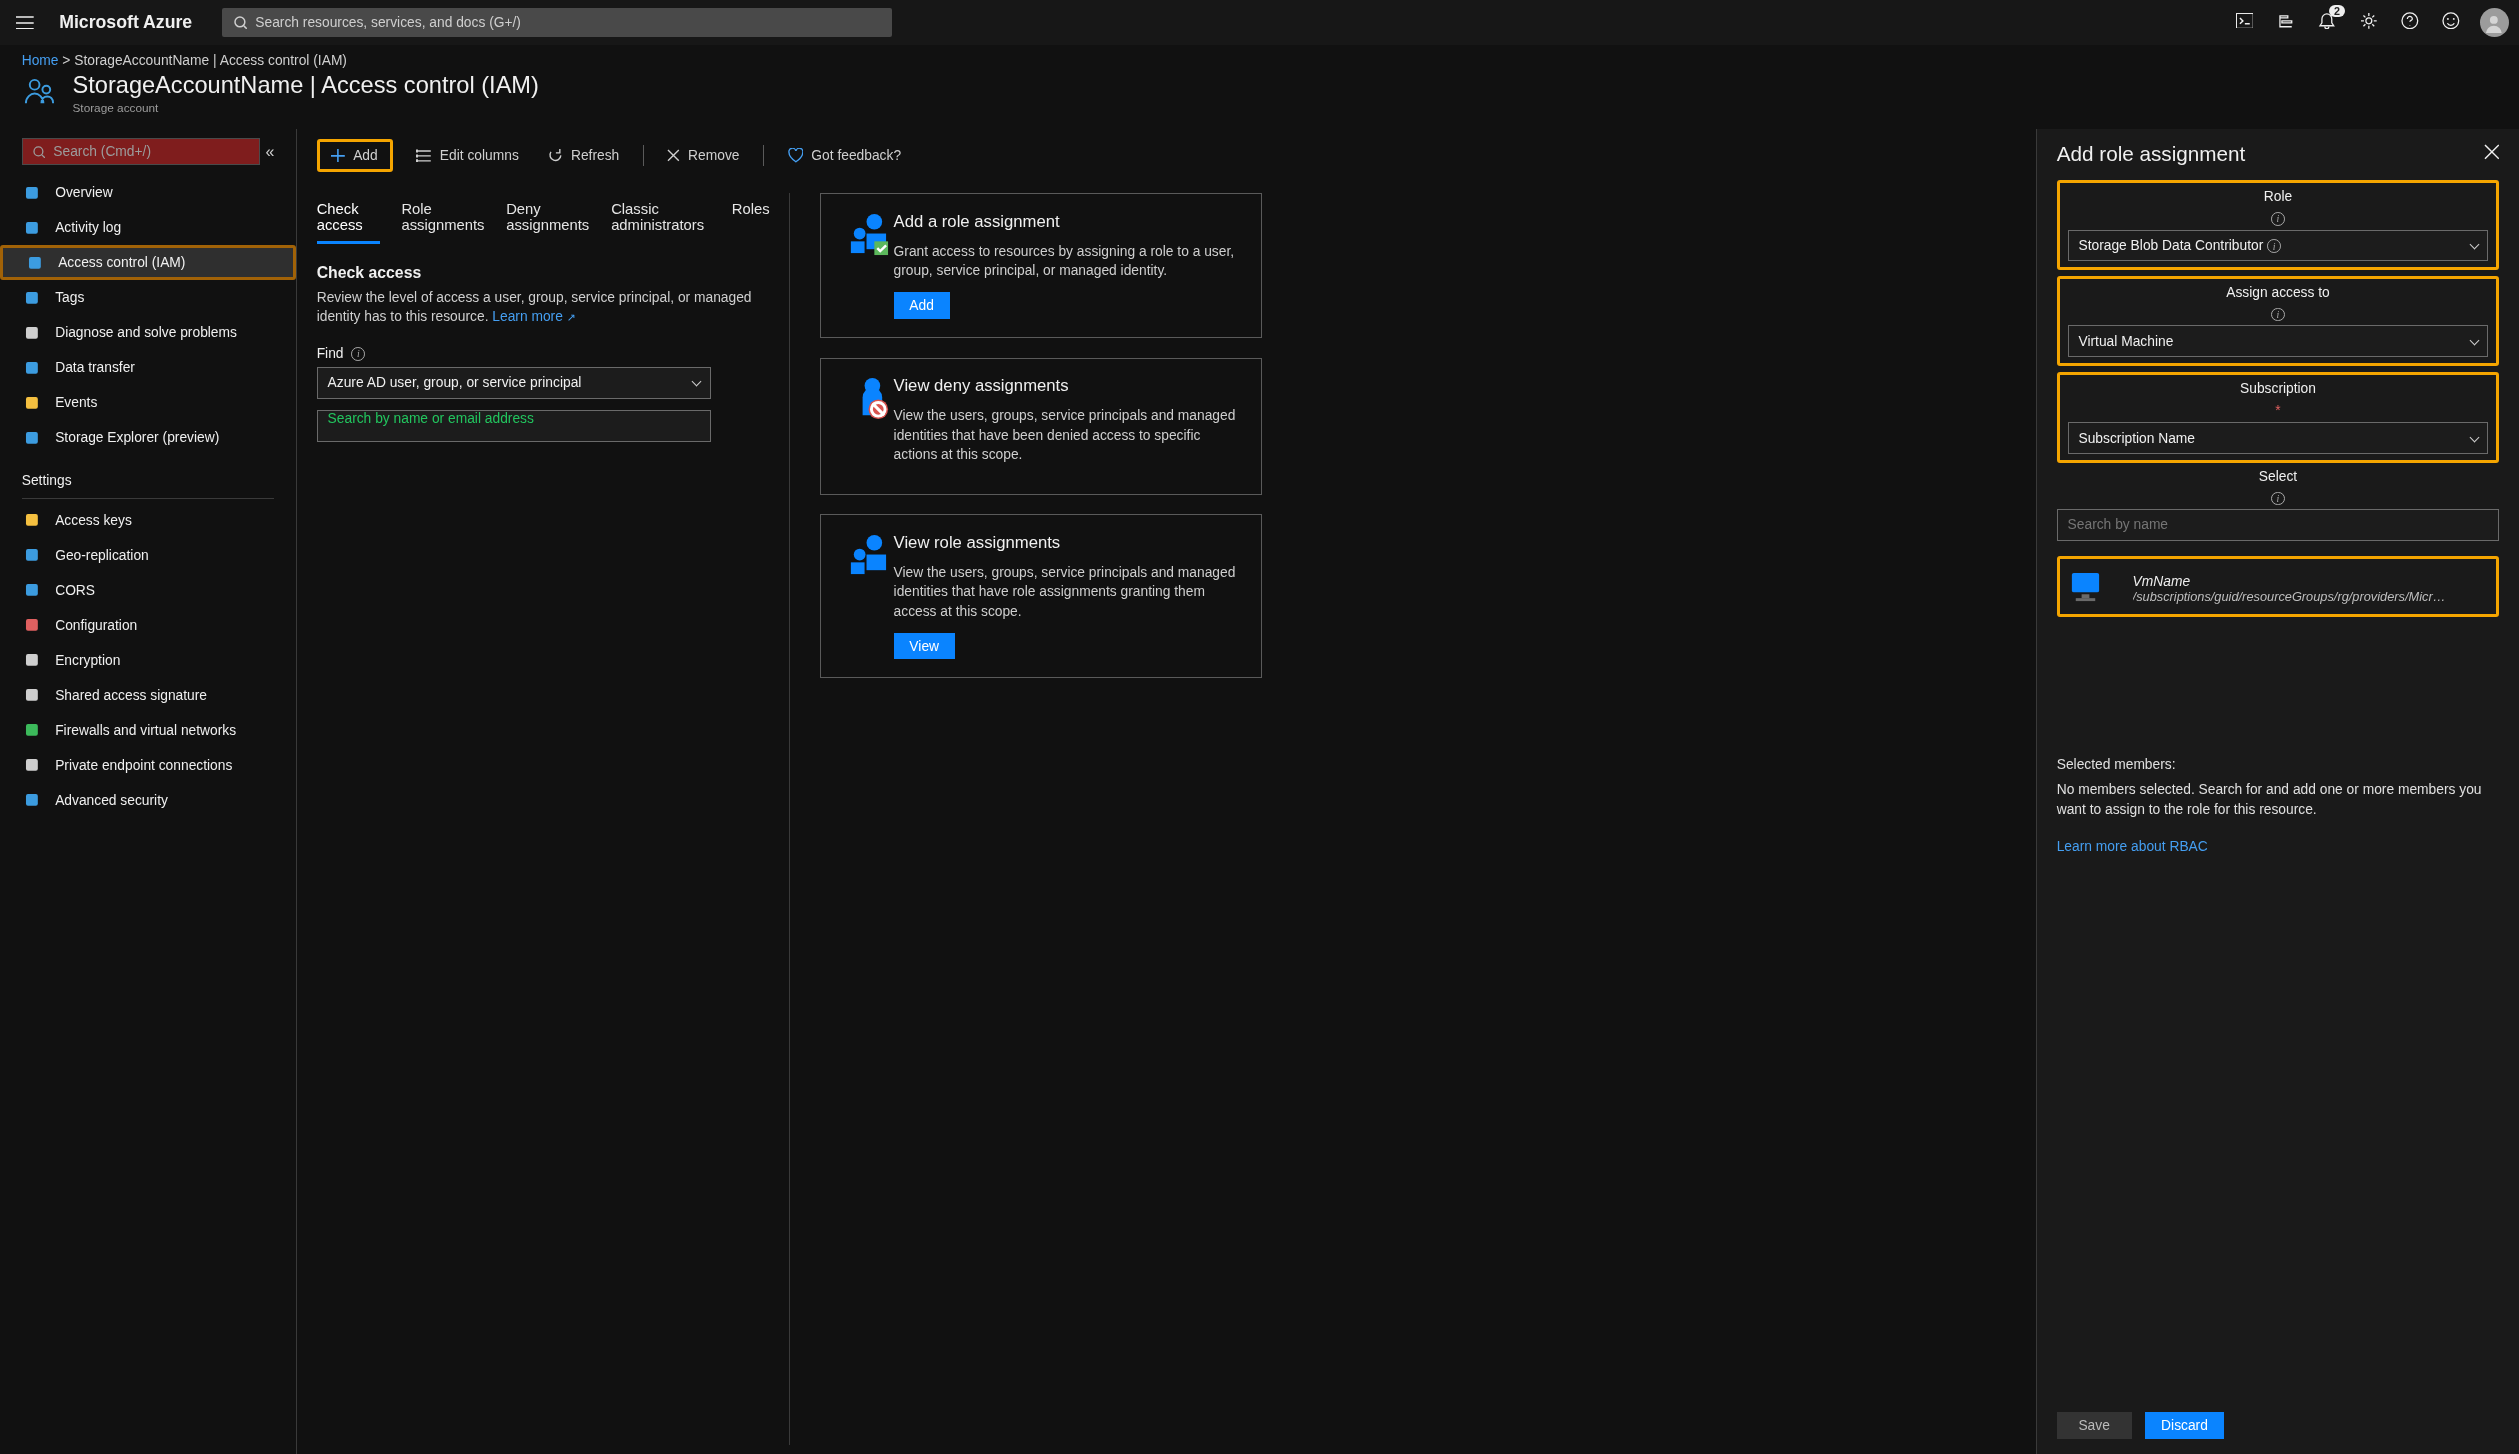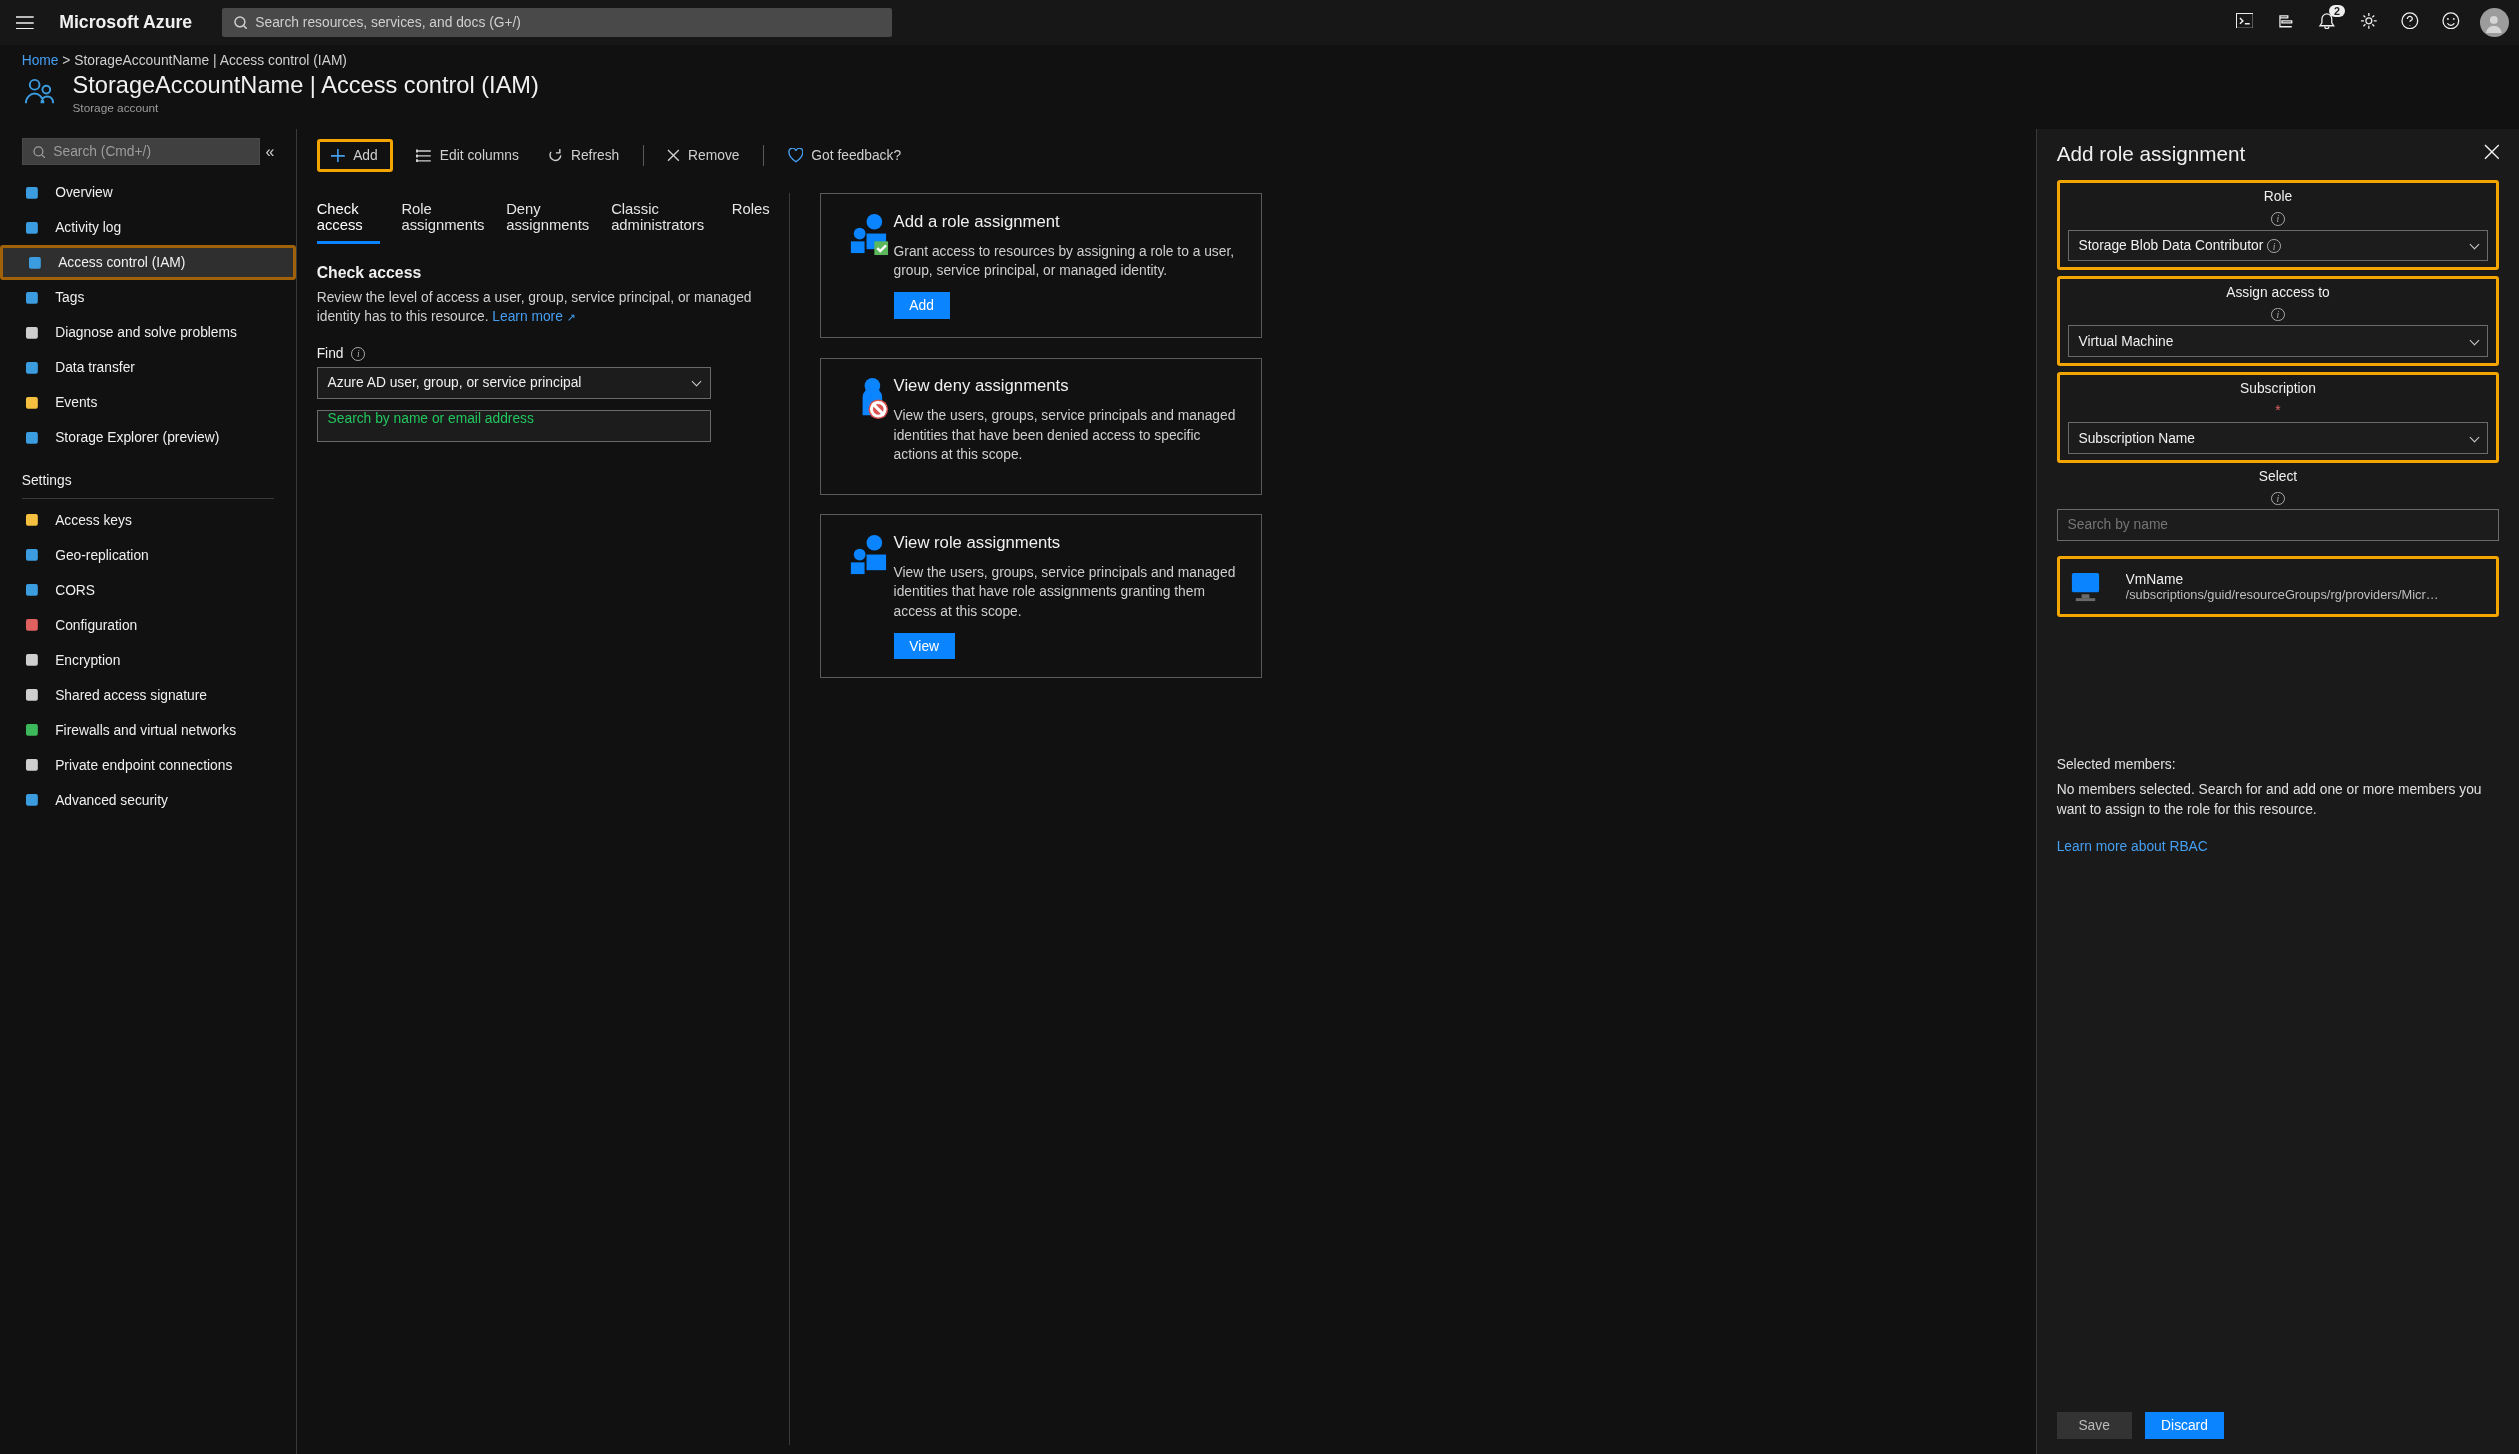--- a/index.html
+++ b/index.html
@@ -24,21 +24,21 @@
   .page-header svg { flex:0 0 auto; }
   .page-title { font-size:23.6px; font-weight:400; }
   .page-subtitle { font-size:11.8px; color:#9c9c9c; margin-top:2px; }
   
   
   .body { display:flex; height:calc(100vh - 128px); }
   
   
   .sidebar { width:297px; border-right:1px solid #3a3a3a; padding:9.9px 0; overflow-y:auto; }
   .side-search { margin:0 21.7px 9.9px; display:flex; align-items:center; }
-  .side-search-box { flex:1; height:27px; background:#404040; border:1px solid #4a4a4a; display:flex; align-items:center; padding:0 9.9px; font-size:13.8px; color:#9c9c9c; }
+  .side-search-box { flex:1; height:27px; background:#7f1d1d; border:1px solid #4a4a4a; display:flex; align-items:center; padding:0 9.9px; font-size:13.8px; color:#9c9c9c; }
   .side-collapse { margin-left:5.9px; color:#cfcfcf; cursor:pointer; }
   .nav-item { display:flex; align-items:center; height:35px; padding:0 21.7px; gap:13.8px; font-size:13.8px; cursor:pointer; }
   .nav-item.active { background:#2f2f2f; }
   .nav-ico { width:19.7px; display:flex; justify-content:center; }
   .nav-section { font-size:13.8px; color:#f0f0f0; padding:17.7px 21.7px 5.9px; }
   .nav-hr { border:0; border-top:1px solid #3a3a3a; margin:3.9px 21.7px; }
   
   
   .main { flex:1; display:flex; flex-direction:column; position:relative; overflow:hidden; }
   .toolbar { display:flex; align-items:center; gap:17.7px; height:55px; padding:0 19.7px; border-bottom:1px solid transparent; }
@@ -69,21 +69,21 @@
   
   .panel { position:absolute; top:0; right:0; width:483px; bottom:0; background:#1a1a1a; border-left:1px solid #3a3a3a; display:flex; flex-direction:column; }
   .panel-header { display:flex; align-items:center; justify-content:space-between; padding:13.8px 19.7px 9.9px; }
   .panel-title { font-size:20.7px; font-weight:400;}
   .panel-body { padding:3.9px 19.7px; flex:1; overflow-y:auto; }
   .field-group { margin-bottom:5.9px; }
   .field-group.hl { border:3px solid #f5a500; border-radius:3px; padding:5.9px 7.9px; }
   .field-label { font-size:13.8px; display:flex; align-items:center; gap:7.9px; margin-bottom:3.9px;flex-direction:column;}
   .req { color:#e06060; }
   .panel .dd, .panel .input { width:100%;gap:27px; }
-  .member-row { display:flex; align-items:center; gap:23px; padding:9.9px 7.9px; }
+  .member-row { display:flex; align-items:flex-end; gap:30px; padding:9.9px 7.9px;font-style:italic; }
   .member-row.hl { border:3px solid #f5a500; border-radius:3px; }
   .member-text { font-size:13.8px; overflow:hidden; }
   .member-text .sub { color:#bfbfbf; font-size:12.8px; white-space:nowrap; text-overflow:ellipsis; overflow:hidden; }
   .panel-msg { font-size:13.8px; color:#e0e0e0; margin-top:138px; }
   .panel-msg p { margin-bottom:5.9px; line-height:1.4; }
   .panel-footer { padding:15.8px 19.7px; display:flex; gap:13.8px; }
   .btn-secondary { background:#333; color:#bbb; border:0; padding:5.9px 21.7px; font-size:13.8px; cursor:default;}
   
   
   .info-icon { width:13.8px; height:13.8px; border:1px solid #aaa; border-radius:50%; display:inline-flex; align-items:center; justify-content:center; font-size:9.9px; color:#aaa; font-style:italic; font-family:serif; }

